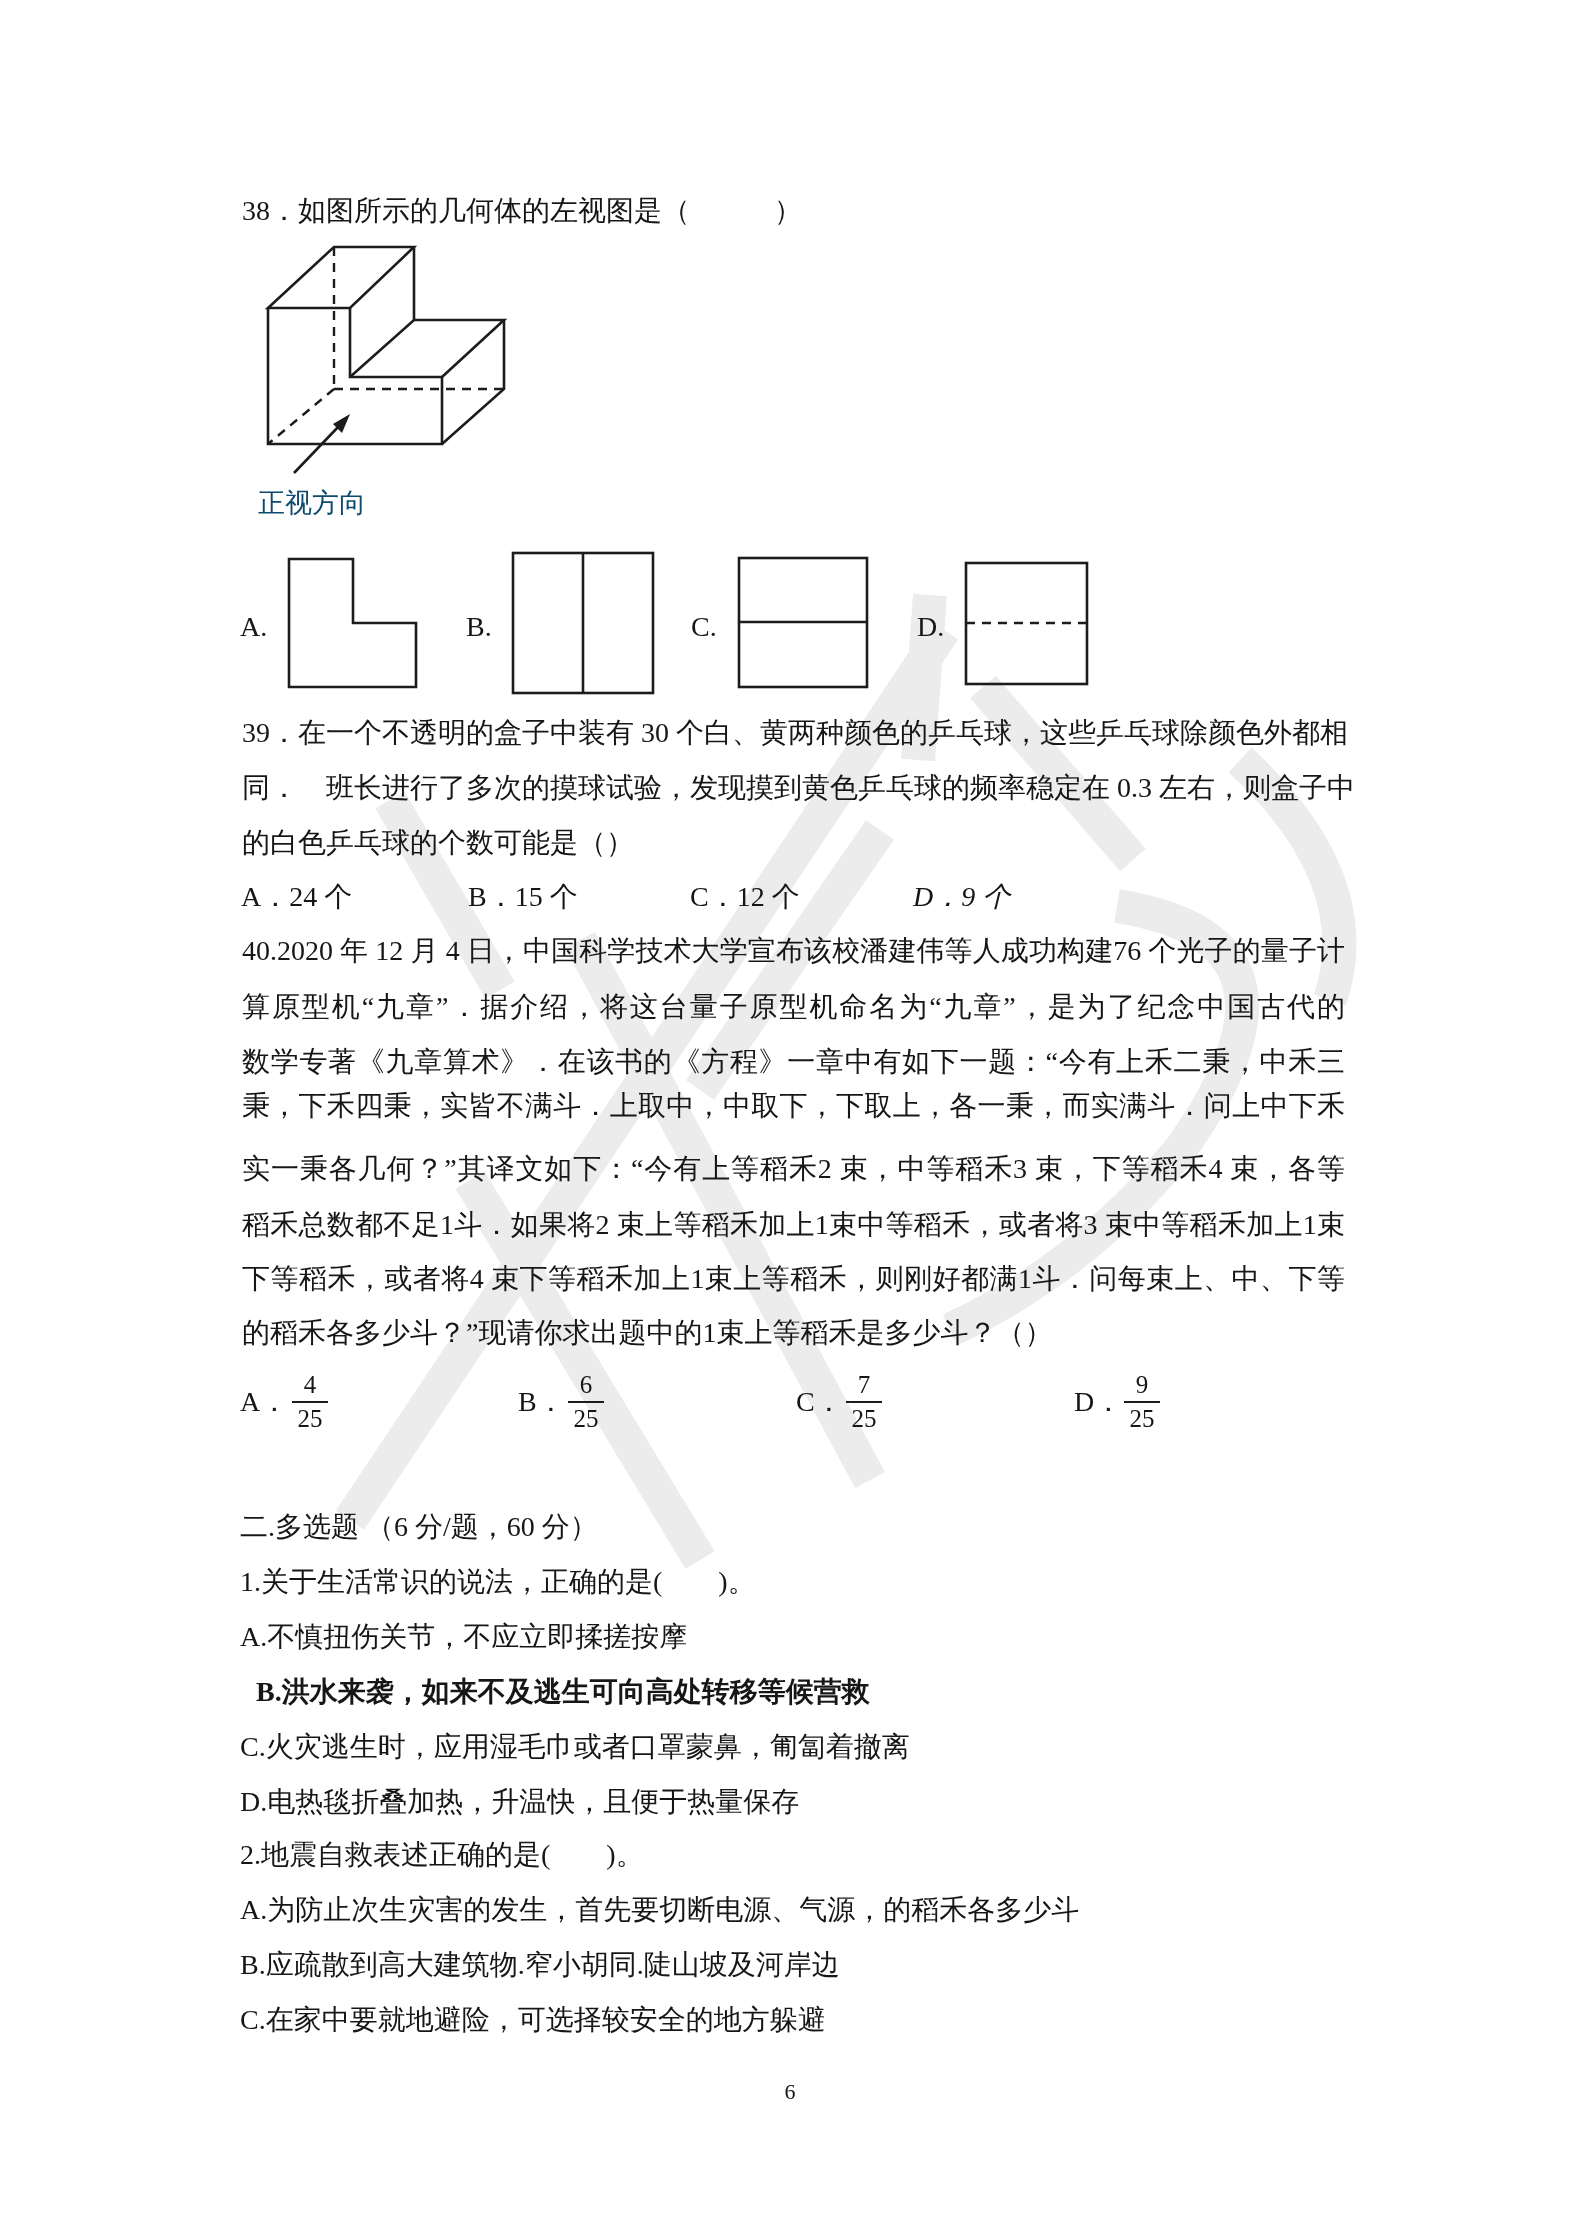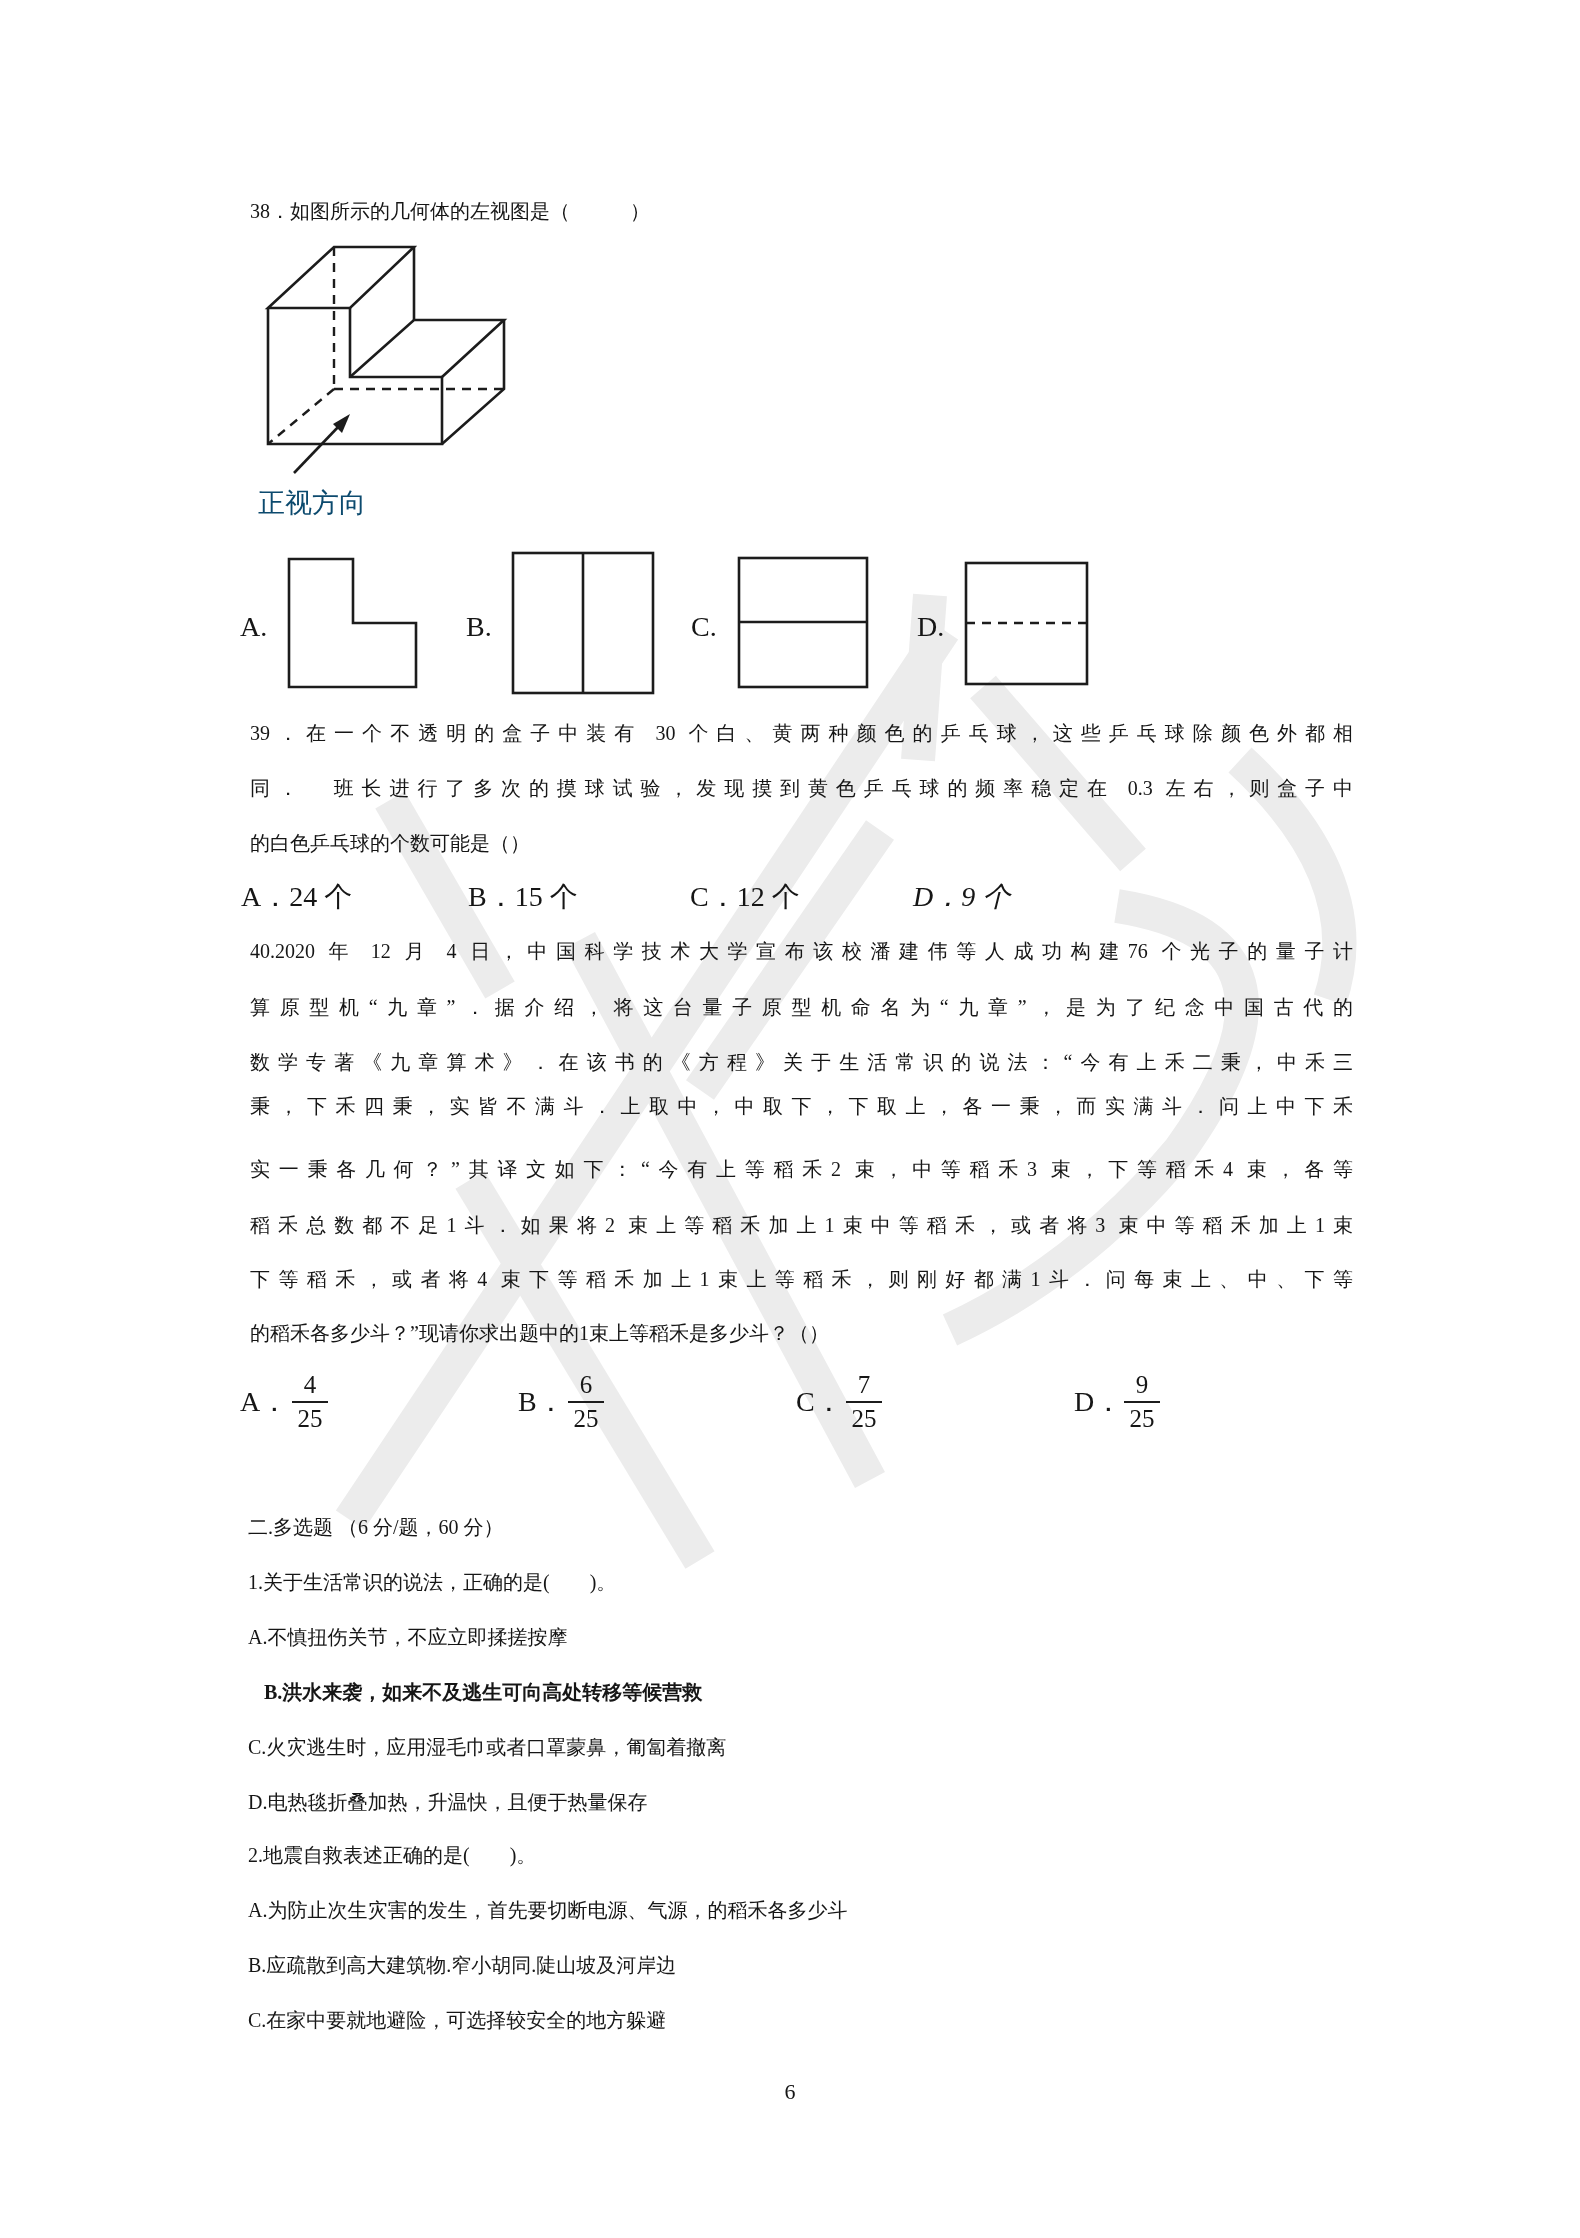--- a/index.html
+++ b/index.html
@@ -5,21 +5,21 @@
     html, body { margin: 0; padding: 0; background: #ffffff; }
     body {
       width: 1580px; height: 2238px; position: relative; overflow: hidden;
       font-family: "Liberation Serif", "DejaVu Serif", serif;
       color: #161616;
     }
     .watermark { position: absolute; left: 0; top: 0; width: 1580px; height: 2238px; pointer-events: none; z-index: 0; }
     .watermark path { fill: none; stroke: #ececec; stroke-width: 34; stroke-linecap: butt; stroke-linejoin: round; }
     .line {
       position: absolute; left: 242px; height: 40px; line-height: 40px;
-      font-size: 20px; white-space: nowrap; z-index: 1; margin-left: 8px;
+      font-size: 28px; white-space: nowrap; z-index: 1;
     }
     .just {
       width: 1103px; text-align: justify; text-align-last: justify;
       text-justify: inter-character;
     }
     .opt { position: absolute; height: 40px; line-height: 40px; font-size: 28px; white-space: nowrap; z-index: 1; }
     .fig { position: absolute; z-index: 1; overflow: visible; }
     .fig .solid { stroke: #1c1c1c; stroke-width: 2.6; fill: none; }
     .fig .dash { stroke: #1c1c1c; stroke-width: 2.4; fill: none; stroke-dasharray: 9 7; }
     .fig-label {
@@ -108,21 +108,21 @@
 </div>
 <div class="opt" style="left:690px; top:877px;">
   <span>C．</span><span>12 个</span>
 </div>
 <div class="opt" style="left:913px; top:877px;font-style:italic;">
   <span>D．</span><span>9 个</span>
 </div>
 
 <div class="line just" style="top:931px;">40.2020 年 12 月 4 日，中国科学技术大学宣布该校潘建伟等人成功构建76 个光子的量子计</div>
 <div class="line just" style="top:987px;">算原型机“九章”．据介绍，将这台量子原型机命名为“九章”，是为了纪念中国古代的</div>
-<div class="line just" style="top:1042px;">数学专著《九章算术》．在该书的《方程》关于生活常识的说法：“今有上禾二秉，中禾三</div>
+<div class="line just" style="top:1042px;">数学专著《九章算术》．在该书的《方程》一章中有如下一题：“今有上禾二秉，中禾三</div>
 <div class="line just" style="top:1086px;">秉，下禾四秉，实皆不满斗．上取中，中取下，下取上，各一秉，而实满斗．问上中下禾</div>
 <div class="line just" style="top:1149px;">实一秉各几何？”其译文如下：“今有上等稻禾2 束，中等稻禾3 束，下等稻禾4 束，各等</div>
 <div class="line just" style="top:1205px;">稻禾总数都不足1斗．如果将2 束上等稻禾加上1束中等稻禾，或者将3 束中等稻禾加上1束</div>
 <div class="line just" style="top:1259px;">下等稻禾，或者将4 束下等稻禾加上1束上等稻禾，则刚好都满1斗．问每束上、中、下等</div>
 <div class="line" style="top:1313px;">的稻禾各多少斗？”现请你求出题中的1束上等稻禾是多少斗？（）</div>
 
 <div class="choice-label" style="left:240px; top:1382px;">A．</div>
 <div class="frac" style="left:292px; top:1369px;">
   <div class="num">4</div>
   <div class="bar"></div>

